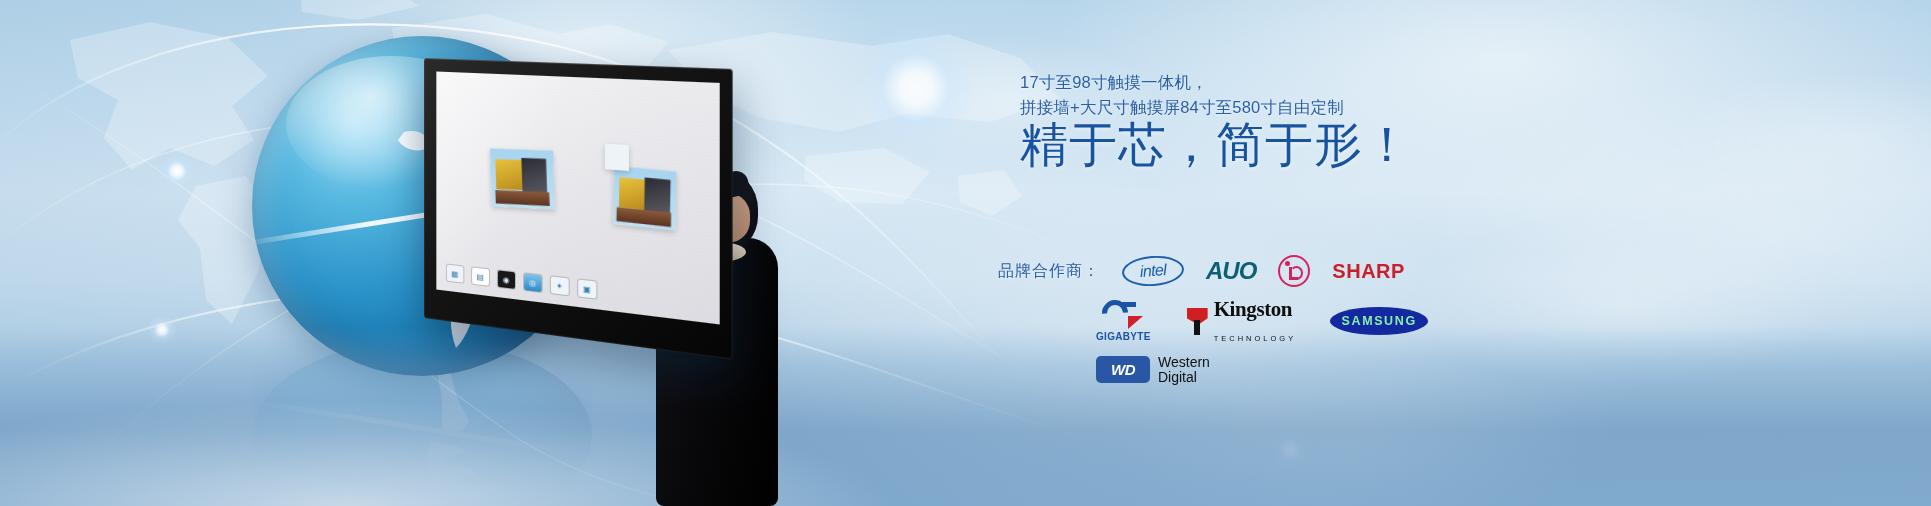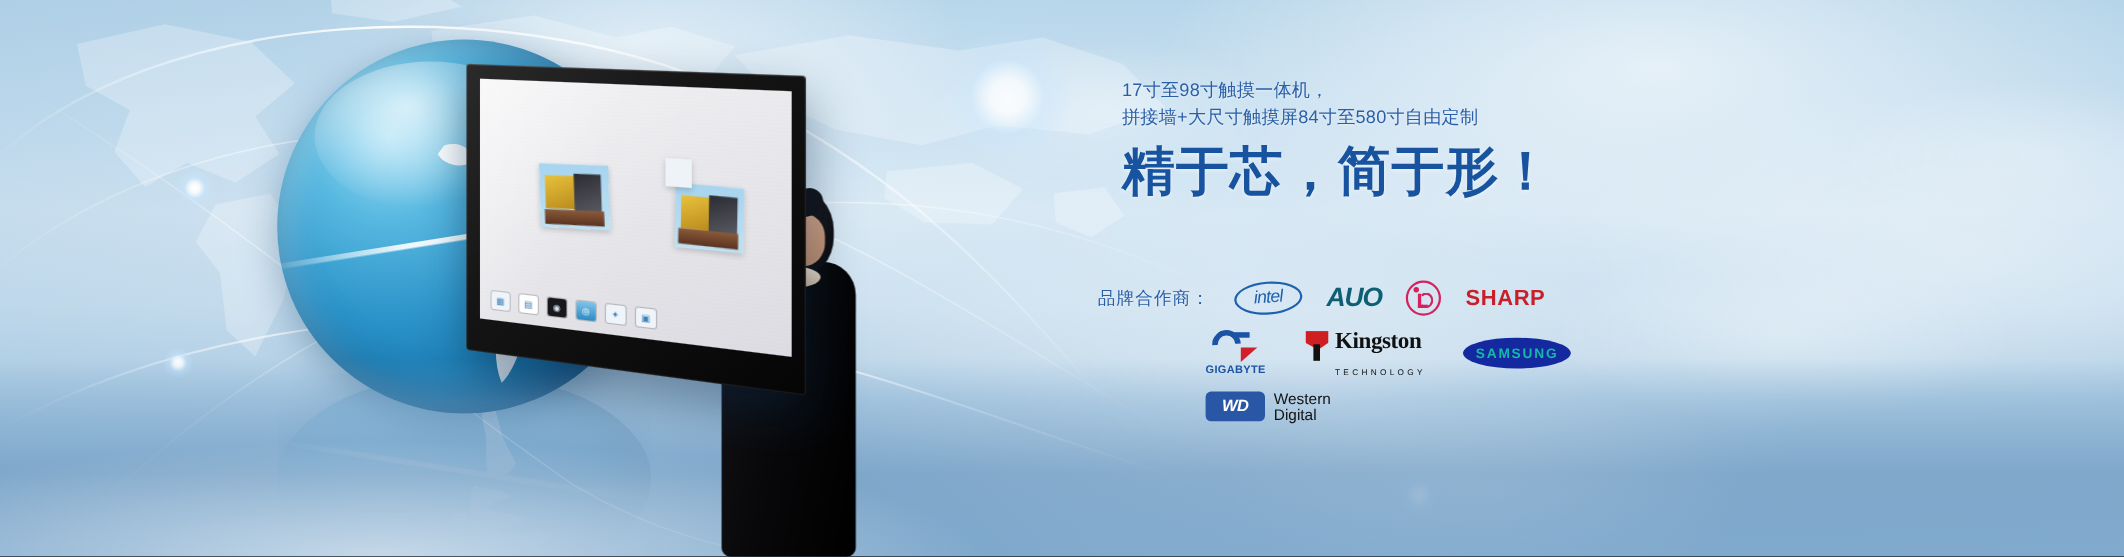--- a/index.html
+++ b/index.html
@@ -132,21 +132,21 @@
     background:linear-gradient(90deg,#e6bb9c,#c9976f);}
   .person-refl{position:absolute;left:600px;top:470px;width:220px;height:120px;opacity:.22;
     transform:scaleY(-1);transform-origin:top center;
     -webkit-mask-image:linear-gradient(180deg, rgba(0,0,0,0) 4%, rgba(0,0,0,.8) 100%);
     mask-image:linear-gradient(180deg, rgba(0,0,0,0) 4%, rgba(0,0,0,.8) 100%);}
 
   
   .copy{position:absolute;left:1020px;top:70px;width:640px;}
   .lead{color:#2a5fa8;font-size:16.5px;line-height:25px;letter-spacing:.2px;
     text-shadow:0 1px 2px rgba(255,255,255,.55);}
-  .headline{margin-top:12px;color:#18539f;font-size:48px;font-weight:bold;letter-spacing:1px;line-height:1.06;
+  .headline{margin-top:0;color:#18539f;font-size:48px;font-weight:normal;letter-spacing:1px;line-height:1.06;
     text-shadow:0 2px 4px rgba(255,255,255,.45);}
   .subline{margin-top:8px;color:#2a5fa8;font-size:16.5px;letter-spacing:.2px;
     text-shadow:0 1px 2px rgba(255,255,255,.55);}
 
   
   .partners{position:absolute;left:998px;top:255px;width:700px;}
   .prow{display:flex;align-items:center;gap:22px;margin-bottom:12px;}
   .prow.r2{padding-left:98px;gap:34px;}
   .prow.r3{padding-left:98px;}
   .plabel{color:#2a5fa8;font-size:16px;letter-spacing:1px;white-space:nowrap;
@@ -172,32 +172,32 @@
   
   .giga{display:flex;flex-direction:column;align-items:center;gap:1px;}
   .giga-mark{position:relative;width:42px;height:30px;}
   .giga-g{position:absolute;left:0;top:0;width:26px;height:26px;border:5px solid #1b54a4;border-radius:50%;
     border-right-color:transparent;border-bottom-color:transparent;transform:rotate(42deg);}
   .giga-bar{position:absolute;left:18px;top:2px;width:16px;height:5px;background:#1b54a4;}
   .giga-tri{position:absolute;right:1px;bottom:1px;width:0;height:0;
     border-left:15px solid #d21f2c;border-bottom:13px solid transparent;}
   .giga-txt{color:#1b54a4;font-size:10px;font-weight:bold;letter-spacing:.3px;}
   
-  .kingston{display:flex;align-items:flex-start;gap:3px;}
+  .kingston{display:flex;align-items:center;gap:3px;}
   .k-flag{width:26px;height:30px;position:relative;}
   .k-flag .kf-b{position:absolute;left:2px;top:2px;width:21px;height:17px;background:#cf1f22;
     clip-path:polygon(0 0,100% 0,100% 62%,56% 100%,0 62%);}
   .k-flag .kf-s{position:absolute;left:9px;top:14px;width:6px;height:15px;background:#111;}
   .k-wordwrap{display:flex;flex-direction:column;line-height:1;}
   .k-word{color:#101010;font-size:21px;font-weight:bold;font-family:"Liberation Serif","DejaVu Serif",serif;letter-spacing:-.4px;}
   .k-sub{color:#101010;font-size:7.5px;letter-spacing:3px;margin-top:15px;}
   
   .samsung{width:98px;height:28px;border-radius:50%;background:#1428a0;
     display:flex;align-items:center;justify-content:center;
-    color:#14b8a6;font-size:12.5px;font-weight:bold;letter-spacing:1.6px;}
+    color:#86efac;font-size:12.5px;font-weight:bold;letter-spacing:1.6px;}
   
   .wd{display:flex;align-items:center;gap:8px;}
   .wd-mark{width:54px;height:27px;border-radius:5px;background:#2a56a6;
     display:flex;align-items:center;justify-content:center;
     color:#fff;font-size:15px;font-weight:bold;font-style:italic;letter-spacing:-.5px;}
   .wd-txt{display:flex;flex-direction:column;line-height:1.08;color:#111;font-size:14px;font-weight:normal;}
 </style>
 </head>
 <body>
 

